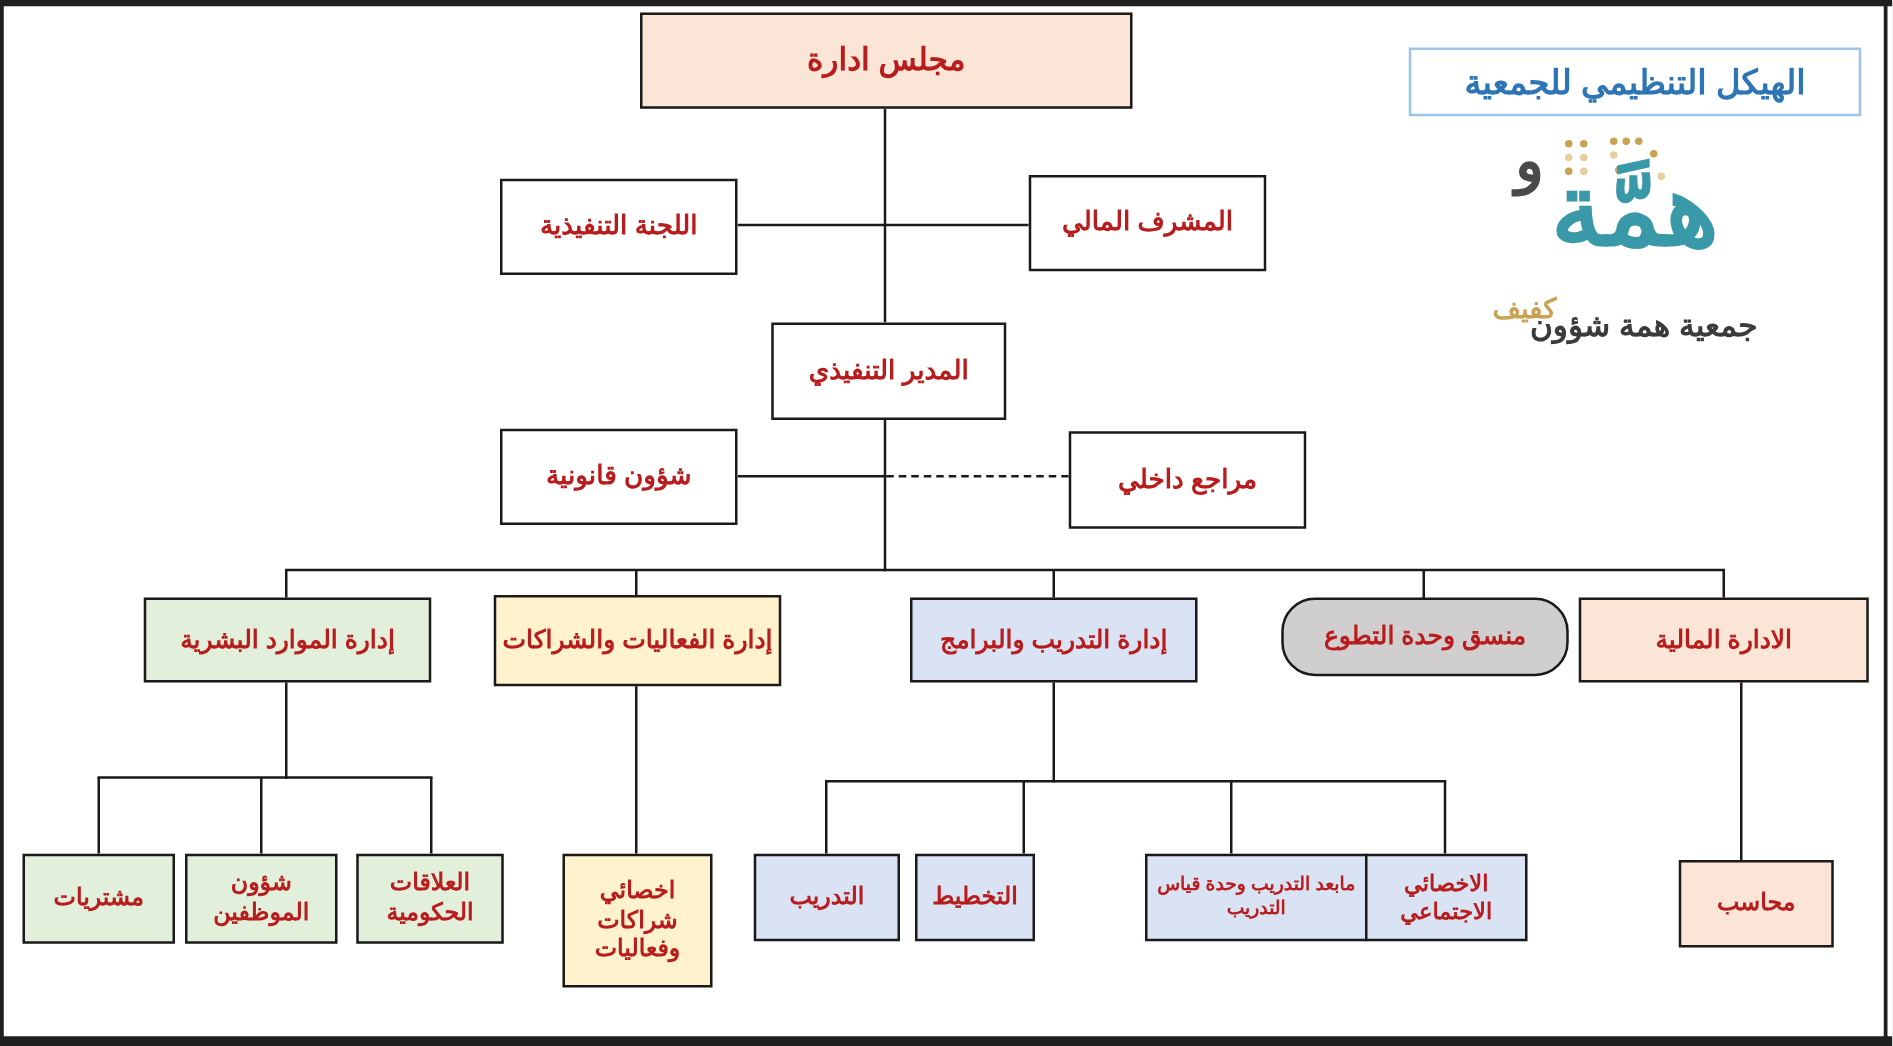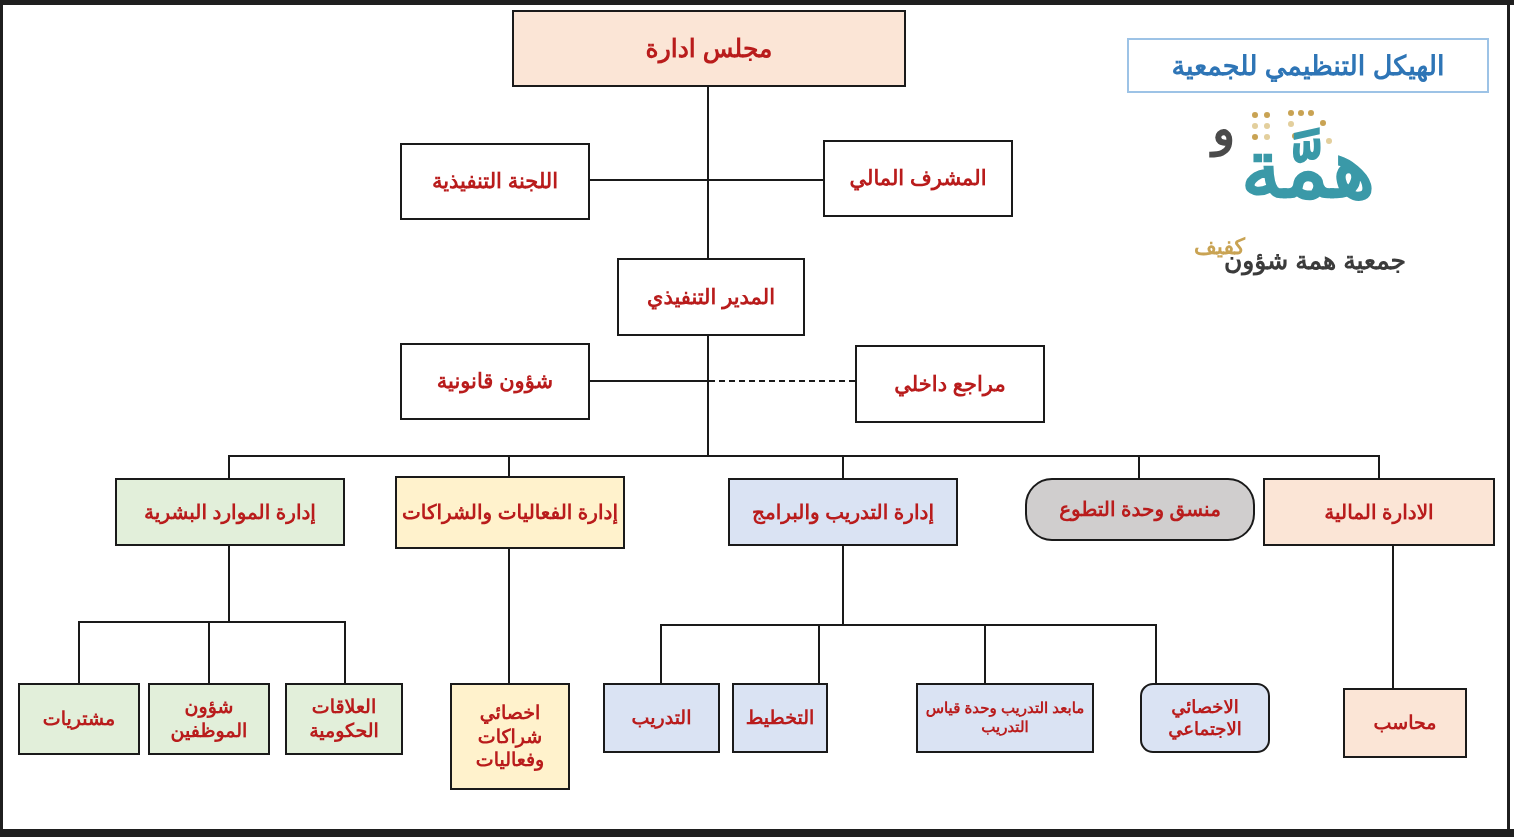--- a/index.html
+++ b/index.html
@@ -156,17 +156,17 @@
   <div class="box green" style="left:285px;top:683px;width:118px;height:72px;font-size:19px;">العلاقات الحكومية</div>
 
   <div class="box yellow" style="left:450px;top:683px;width:120px;height:107px;font-size:19px;">اخصائي شراكات وفعاليات</div>
 
   <div class="box blue" style="left:603px;top:683px;width:117px;height:70px;font-size:19px;">التدريب</div>
 
   <div class="box blue" style="left:732px;top:683px;width:96px;height:70px;font-size:19px;">التخطيط</div>
 
   <div class="box blue" style="left:880px;top:683px;width:178px;height:70px;font-size:15px;margin-left:36px;">مابعد التدريب وحدة قياس التدريب</div>
 
-  <div class="box blue" style="left:1140px;top:683px;width:130px;height:70px;font-size:18px;border-radius:13px;">الاخصائي الاجتماعي</div>
+  <div class="box blue" style="left:1092px;top:683px;width:130px;height:70px;font-size:18px;">الاخصائي الاجتماعي</div>
 
   <div class="box peach" style="left:1343px;top:688px;width:124px;height:70px;font-size:19px;">محاسب</div>
 
 </div>
 
 </body></html>

